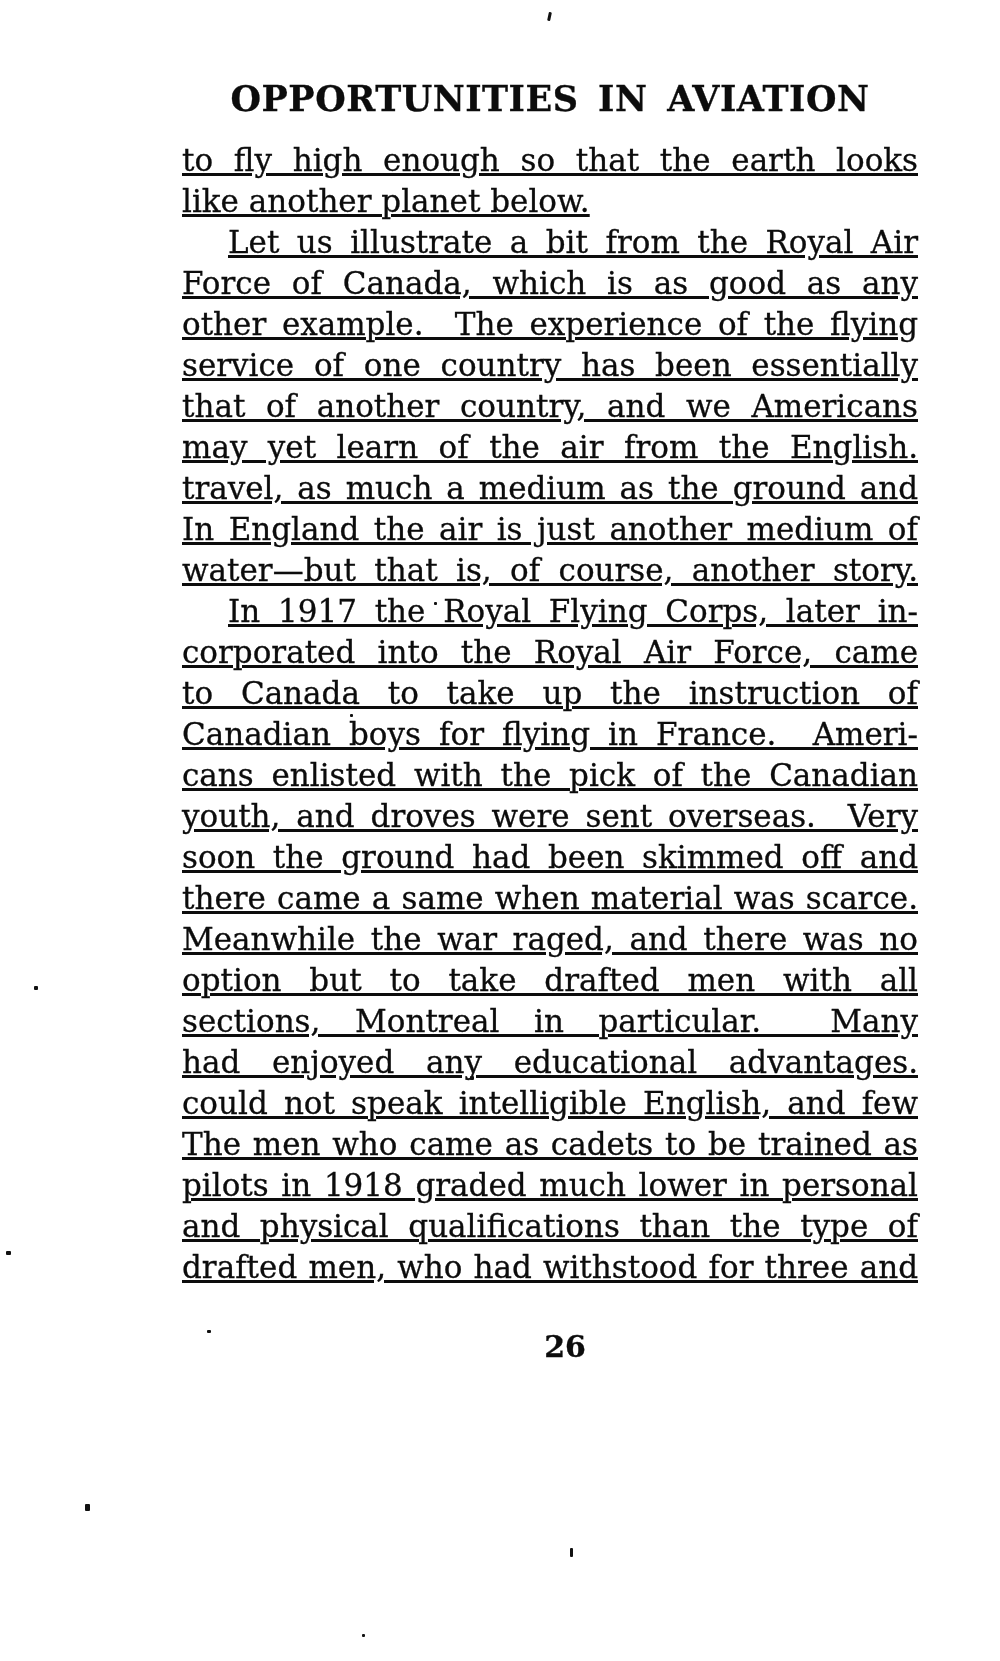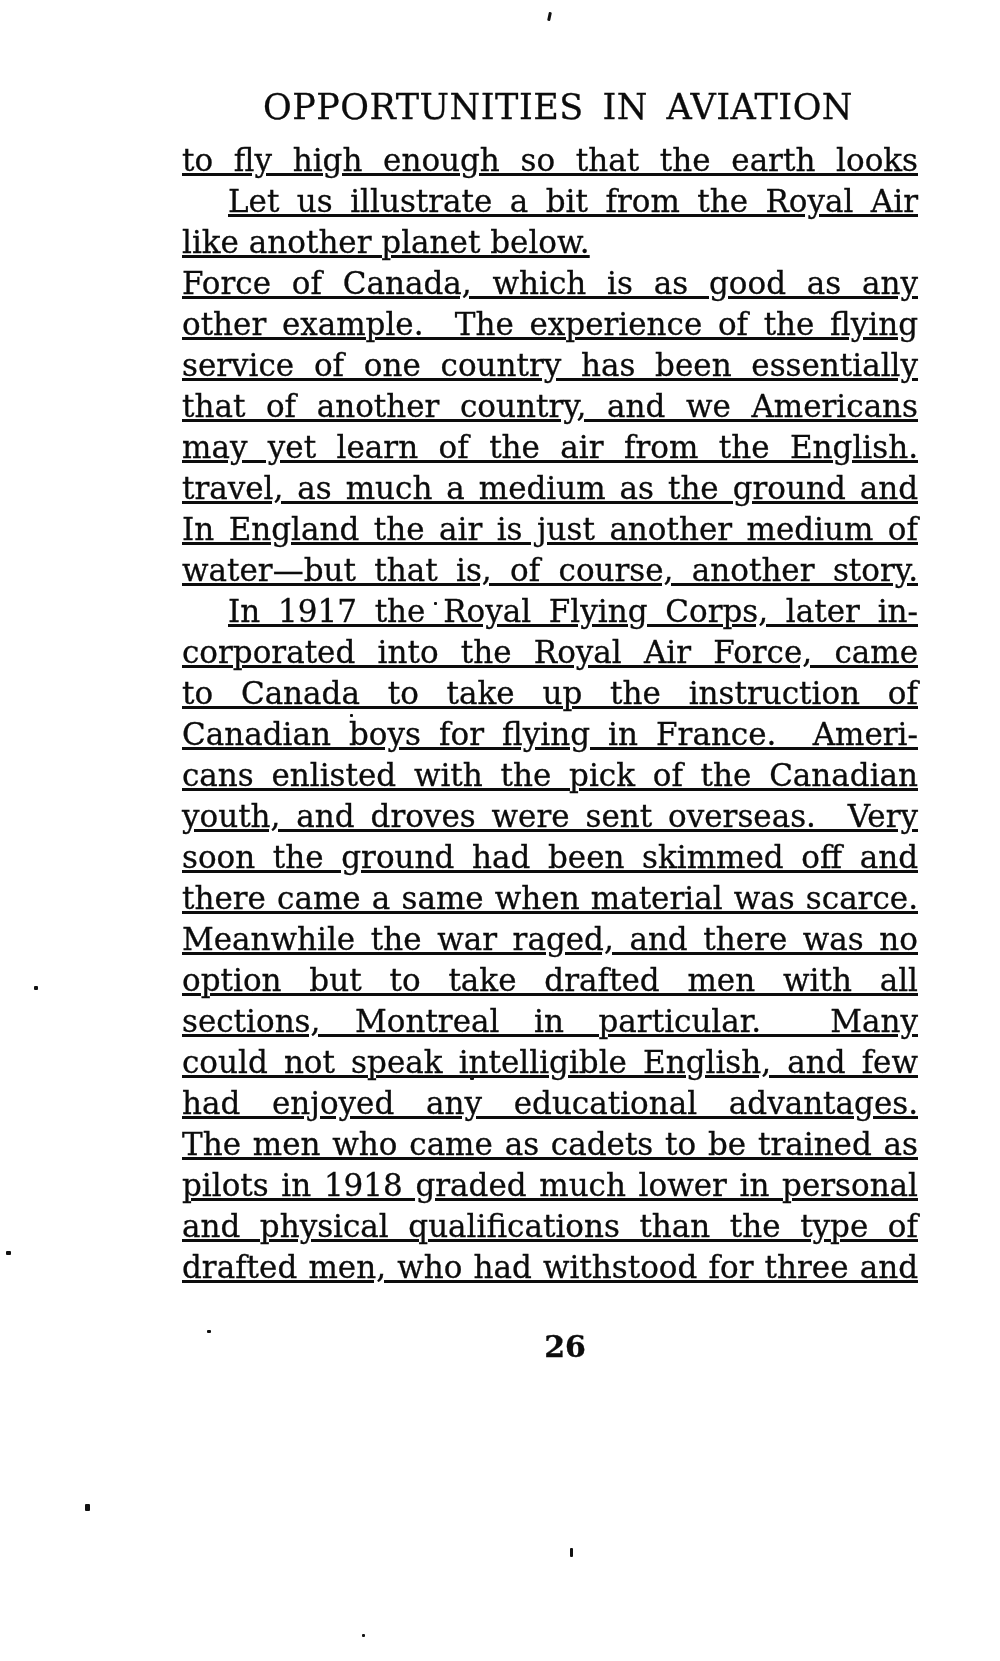--- a/index.html
+++ b/index.html
@@ -17,23 +17,23 @@
   }
   .ink {
     color: #0c0c0c;
     -webkit-text-stroke: 0.3px #0c0c0c;
   }
   .running-head {
     position: absolute;
     left: 182px;
     top: 79px;
     width: 736px;
-    margin: 8px;
+    margin: 0;
     font-size: 35px;
-    font-weight: 400;
+    font-weight: 700;
     line-height: 40px;
     text-align: center;
     letter-spacing: 0.5px;
     word-spacing: 7px;
     white-space: nowrap;
   }
   .body-text {
     position: absolute;
     left: 182px;
     top: 140px;
@@ -71,43 +71,43 @@
   }
 </style>
 </head>
 <body>
 
 <div class="page">
   <h1 class="running-head ink">OPPORTUNITIES IN AVIATION</h1>
 
   <div class="body-text ink" id="body-text">
       <div class="ln">to fly high enough so that the earth looks</div>
+      <div class="ln end">like another planet below.</div>
       <div class="ln ind">Let us illustrate a bit from the Royal Air</div>
-      <div class="ln end">like another planet below.</div>
       <div class="ln">Force of Canada, which is as good as any</div>
       <div class="ln">other example.&nbsp; The experience of the flying</div>
       <div class="ln">service of one country has been essentially</div>
       <div class="ln">that of another country, and we Americans</div>
       <div class="ln">may yet learn of the air from the English.</div>
       <div class="ln">travel, as much a medium as the ground and</div>
       <div class="ln">In England the air is just another medium of</div>
       <div class="ln">water—but that is, of course, another story.</div>
       <div class="ln ind">In 1917 the Royal Flying Corps, later in-</div>
       <div class="ln">corporated into the Royal Air Force, came</div>
       <div class="ln">to Canada to take up the instruction of</div>
       <div class="ln">Canadian boys for flying in France.&nbsp; Ameri-</div>
       <div class="ln">cans enlisted with the pick of the Canadian</div>
       <div class="ln">youth, and droves were sent overseas.&nbsp; Very</div>
       <div class="ln">soon the ground had been skimmed off and</div>
       <div class="ln">there came a same when material was scarce.</div>
       <div class="ln">Meanwhile the war raged, and there was no</div>
       <div class="ln">option but to take drafted men with all</div>
       <div class="ln">sections, Montreal in particular.&nbsp; Many</div>
+      <div class="ln">had enjoyed any educational advantages.</div>
       <div class="ln">could not speak intelligible English, and few</div>
-      <div class="ln">had enjoyed any educational advantages.</div>
       <div class="ln">The men who came as cadets to be trained as</div>
       <div class="ln">pilots in 1918 graded much lower in personal</div>
       <div class="ln">and physical qualifications than the type of</div>
       <div class="ln">drafted men, who had withstood for three and</div>
     </div>
 
   <div class="page-number ink">26</div>
 
   <div id="marks">
       <div class="speck" style="left: 548px; top: 12px; width: 3px; height: 9px; transform: rotate(12deg);"></div>

